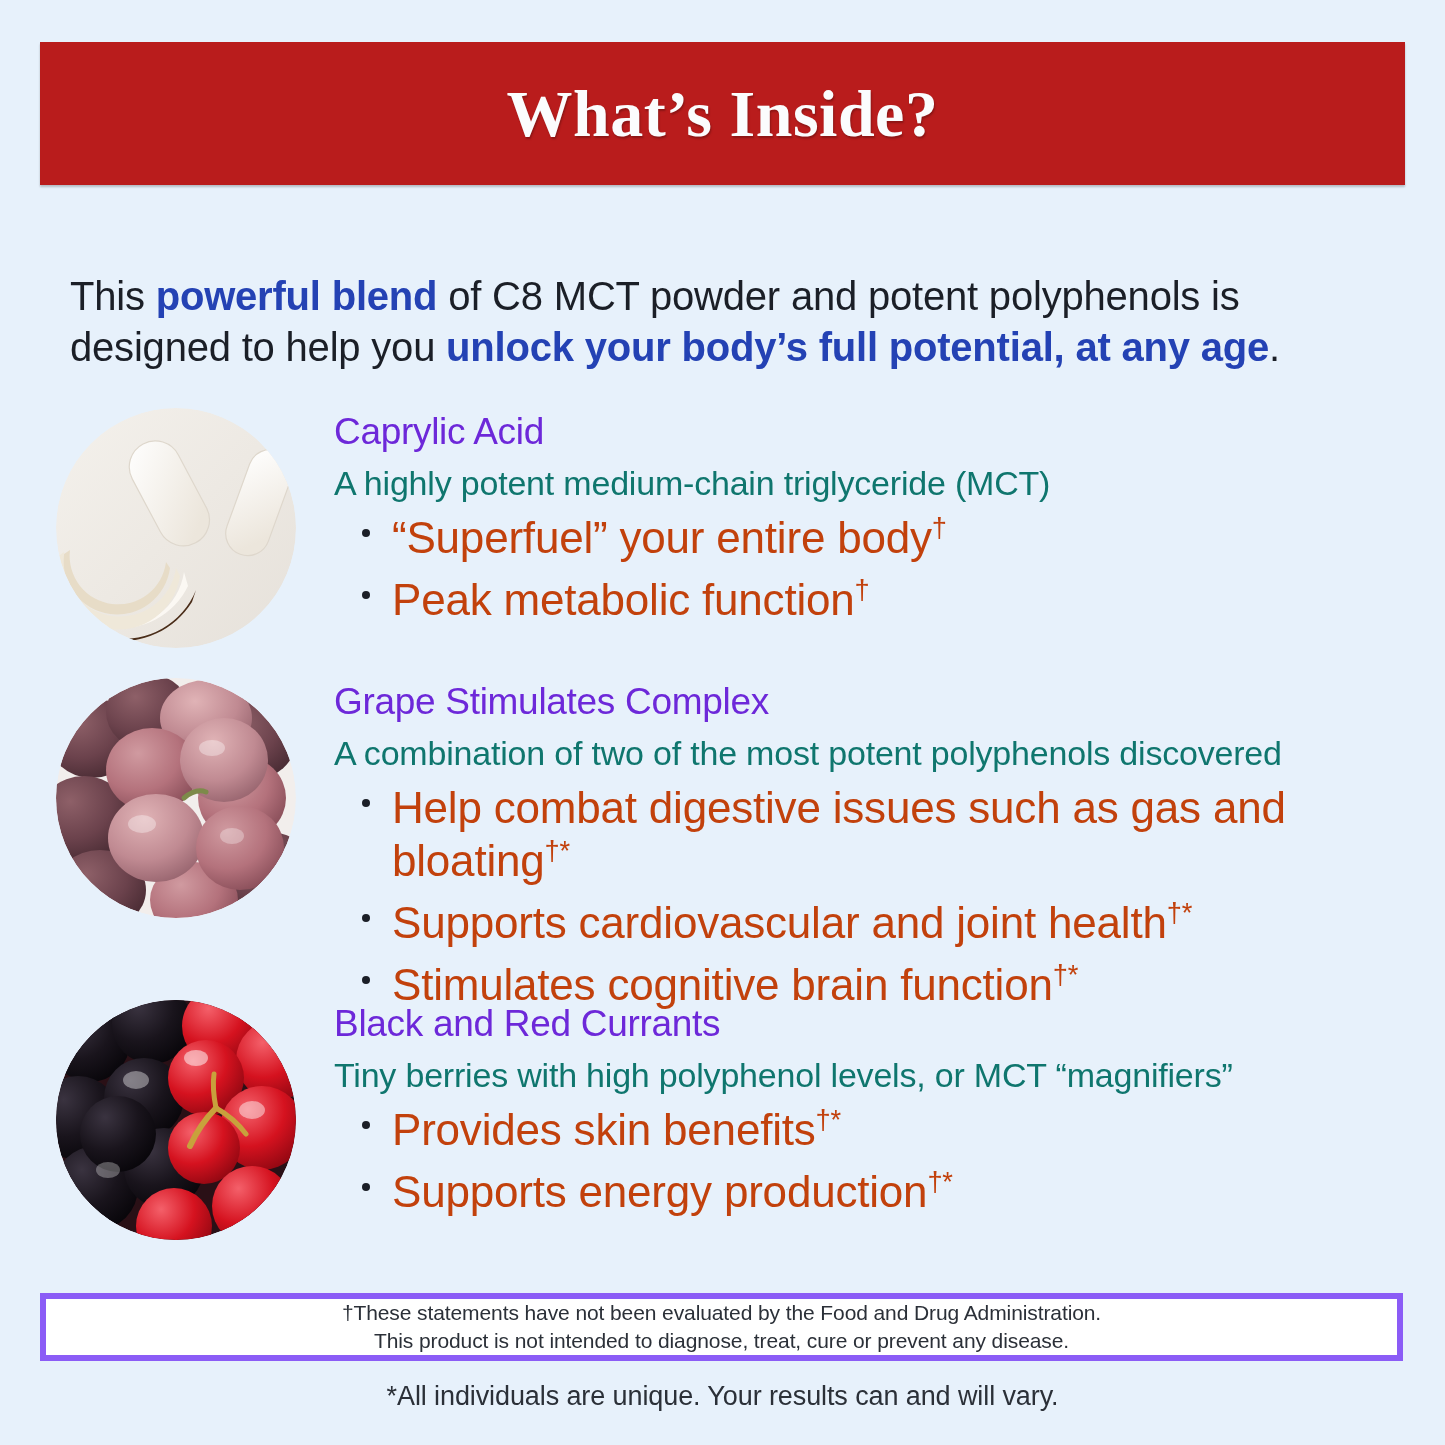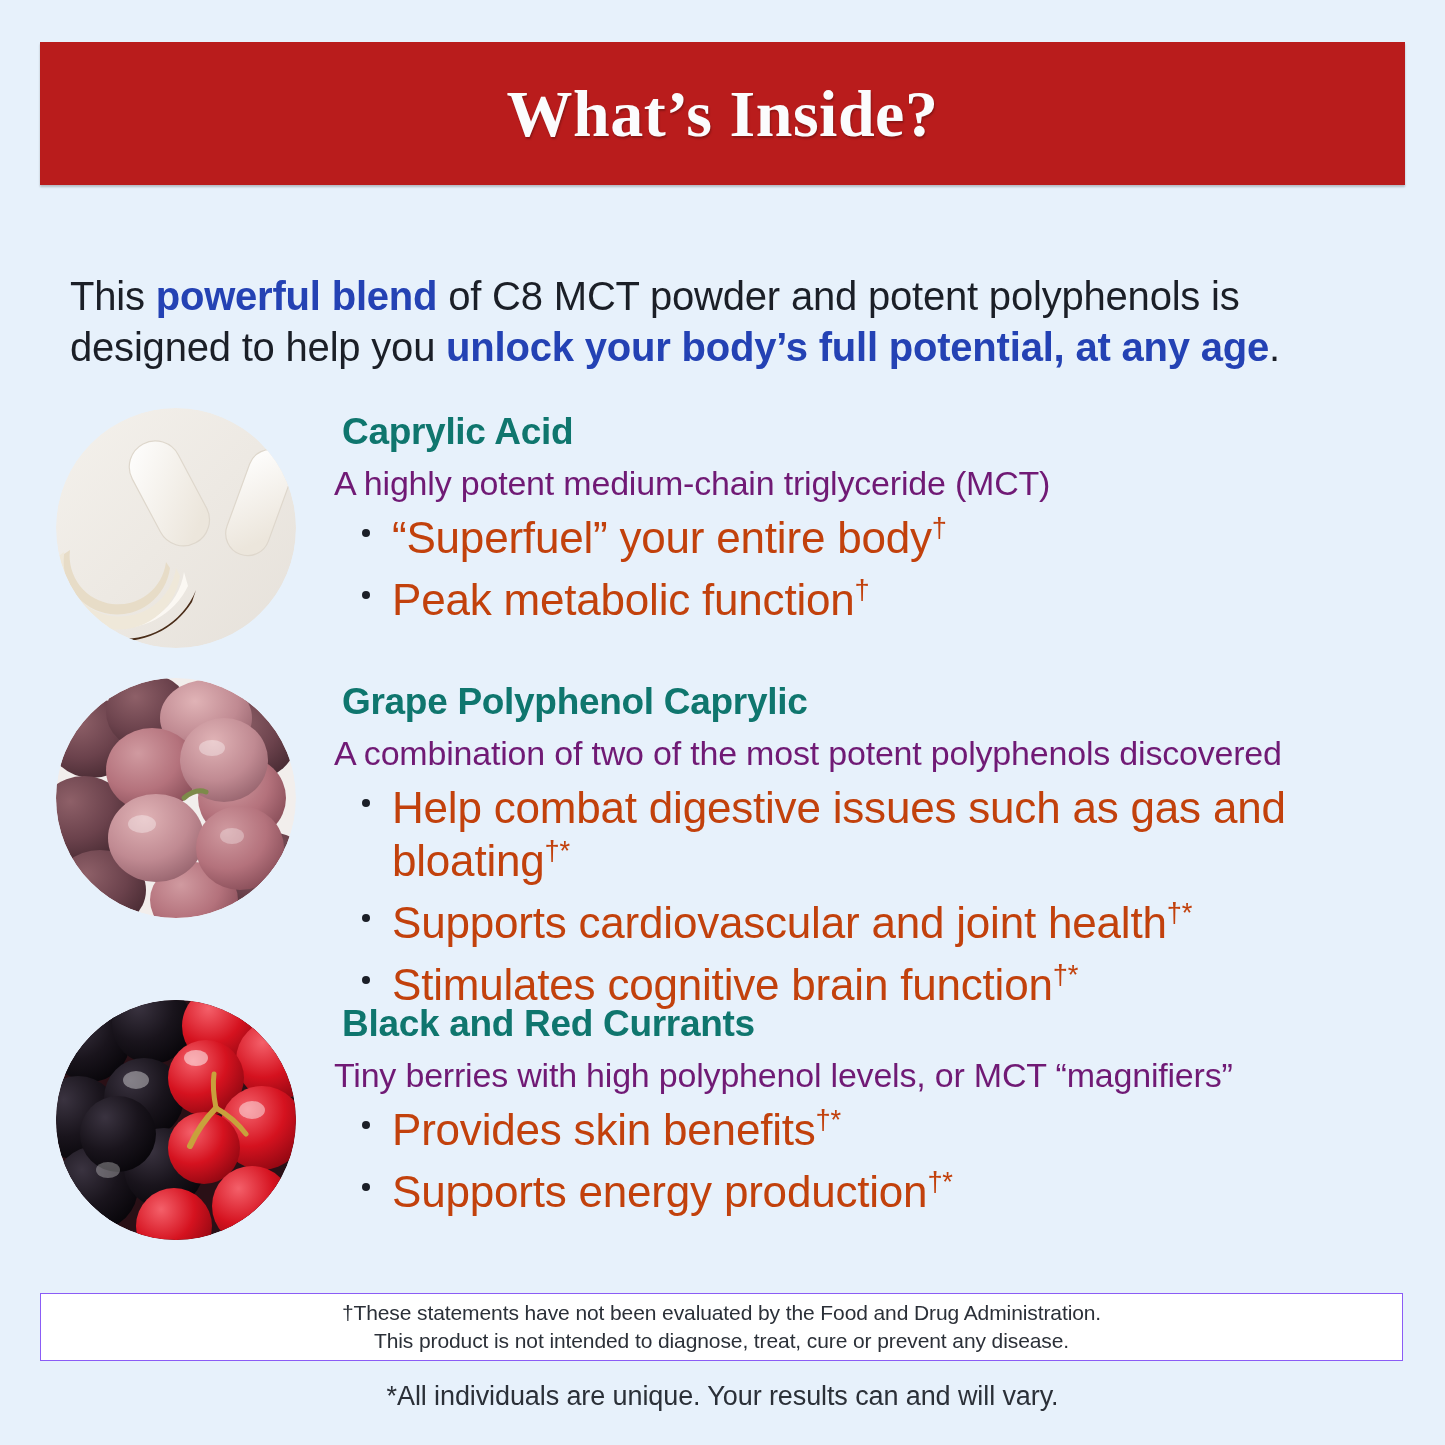--- a/index.html
+++ b/index.html
@@ -78,29 +78,29 @@
   }
   .thumb svg { display: block; width: 240px; height: 240px; }
 
   .ing-body {
     margin-left: 38px;
     padding-top: 4px;
     flex: 1 1 auto;
   }
   .ing-title {
     font-size: 37px;
-    font-weight: bold;
-    color: #0f766e;
+    font-weight: normal;
+    color: #6d28d9;
     letter-spacing: -0.3px;
     line-height: 1.1;
-    margin: 0 0 10px 8px;
+    margin: 0 0 10px 0;
   }
   .ing-desc {
     font-size: 34px;
-    color: #701a75;
+    color: #0f766e;
     letter-spacing: -0.2px;
     line-height: 1.2;
     margin: 0 0 9px 0;
   }
   .ing-bullets {
     list-style: none;
     margin: 0;
     padding: 0 0 0 26px;
   }
   .ing-bullets li {
@@ -128,21 +128,21 @@
   }
 
   
   .disclaimer-box {
     position: absolute;
     left: 40px;
     top: 1293px;
     width: 1363px;
     height: 68px;
     background: #ffffff;
-    border: 1px solid #8b5cf6;
+    border: 6px solid #8b5cf6;
     display: flex;
     flex-direction: column;
     align-items: center;
     justify-content: center;
     box-sizing: border-box;
   }
   .disclaimer-line {
     font-size: 21px;
     color: #2b3038;
     line-height: 1.32;
@@ -251,21 +251,21 @@
         <ellipse cx="100" cy="160" rx="48" ry="44" fill="url(#g3)"></ellipse>
         <ellipse cx="184" cy="170" rx="44" ry="42" fill="url(#g1)"></ellipse>
         <path d="M128 120 q12 -10 22 -6" stroke="#7d8a4a" stroke-width="5" fill="none" stroke-linecap="round"></path>
         <ellipse cx="86" cy="146" rx="14" ry="9" fill="#ffffff" opacity="0.35"></ellipse>
         <ellipse cx="156" cy="70" rx="13" ry="8" fill="#ffffff" opacity="0.35"></ellipse>
         <ellipse cx="176" cy="158" rx="12" ry="8" fill="#ffffff" opacity="0.3"></ellipse>
       </g>
     </svg>
   </div>
   <div class="ing-body">
-    <h3 class="ing-title">Grape Polyphenol Caprylic</h3>
+    <h3 class="ing-title">Grape Stimulates Complex</h3>
     <p class="ing-desc">A combination of two of the most potent polyphenols discovered</p>
     <ul class="ing-bullets">
         <li><span class="dot"></span><span>Help combat digestive issues such as gas and bloating</span><sup>†*</sup></li>
         <li><span class="dot"></span><span>Supports cardiovascular and joint health</span><sup>†*</sup></li>
         <li><span class="dot"></span><span>Stimulates cognitive brain function</span><sup>†*</sup></li>
       </ul>
   </div>
 </div>
 
 <div class="ingredient" id="ingredient-2">

